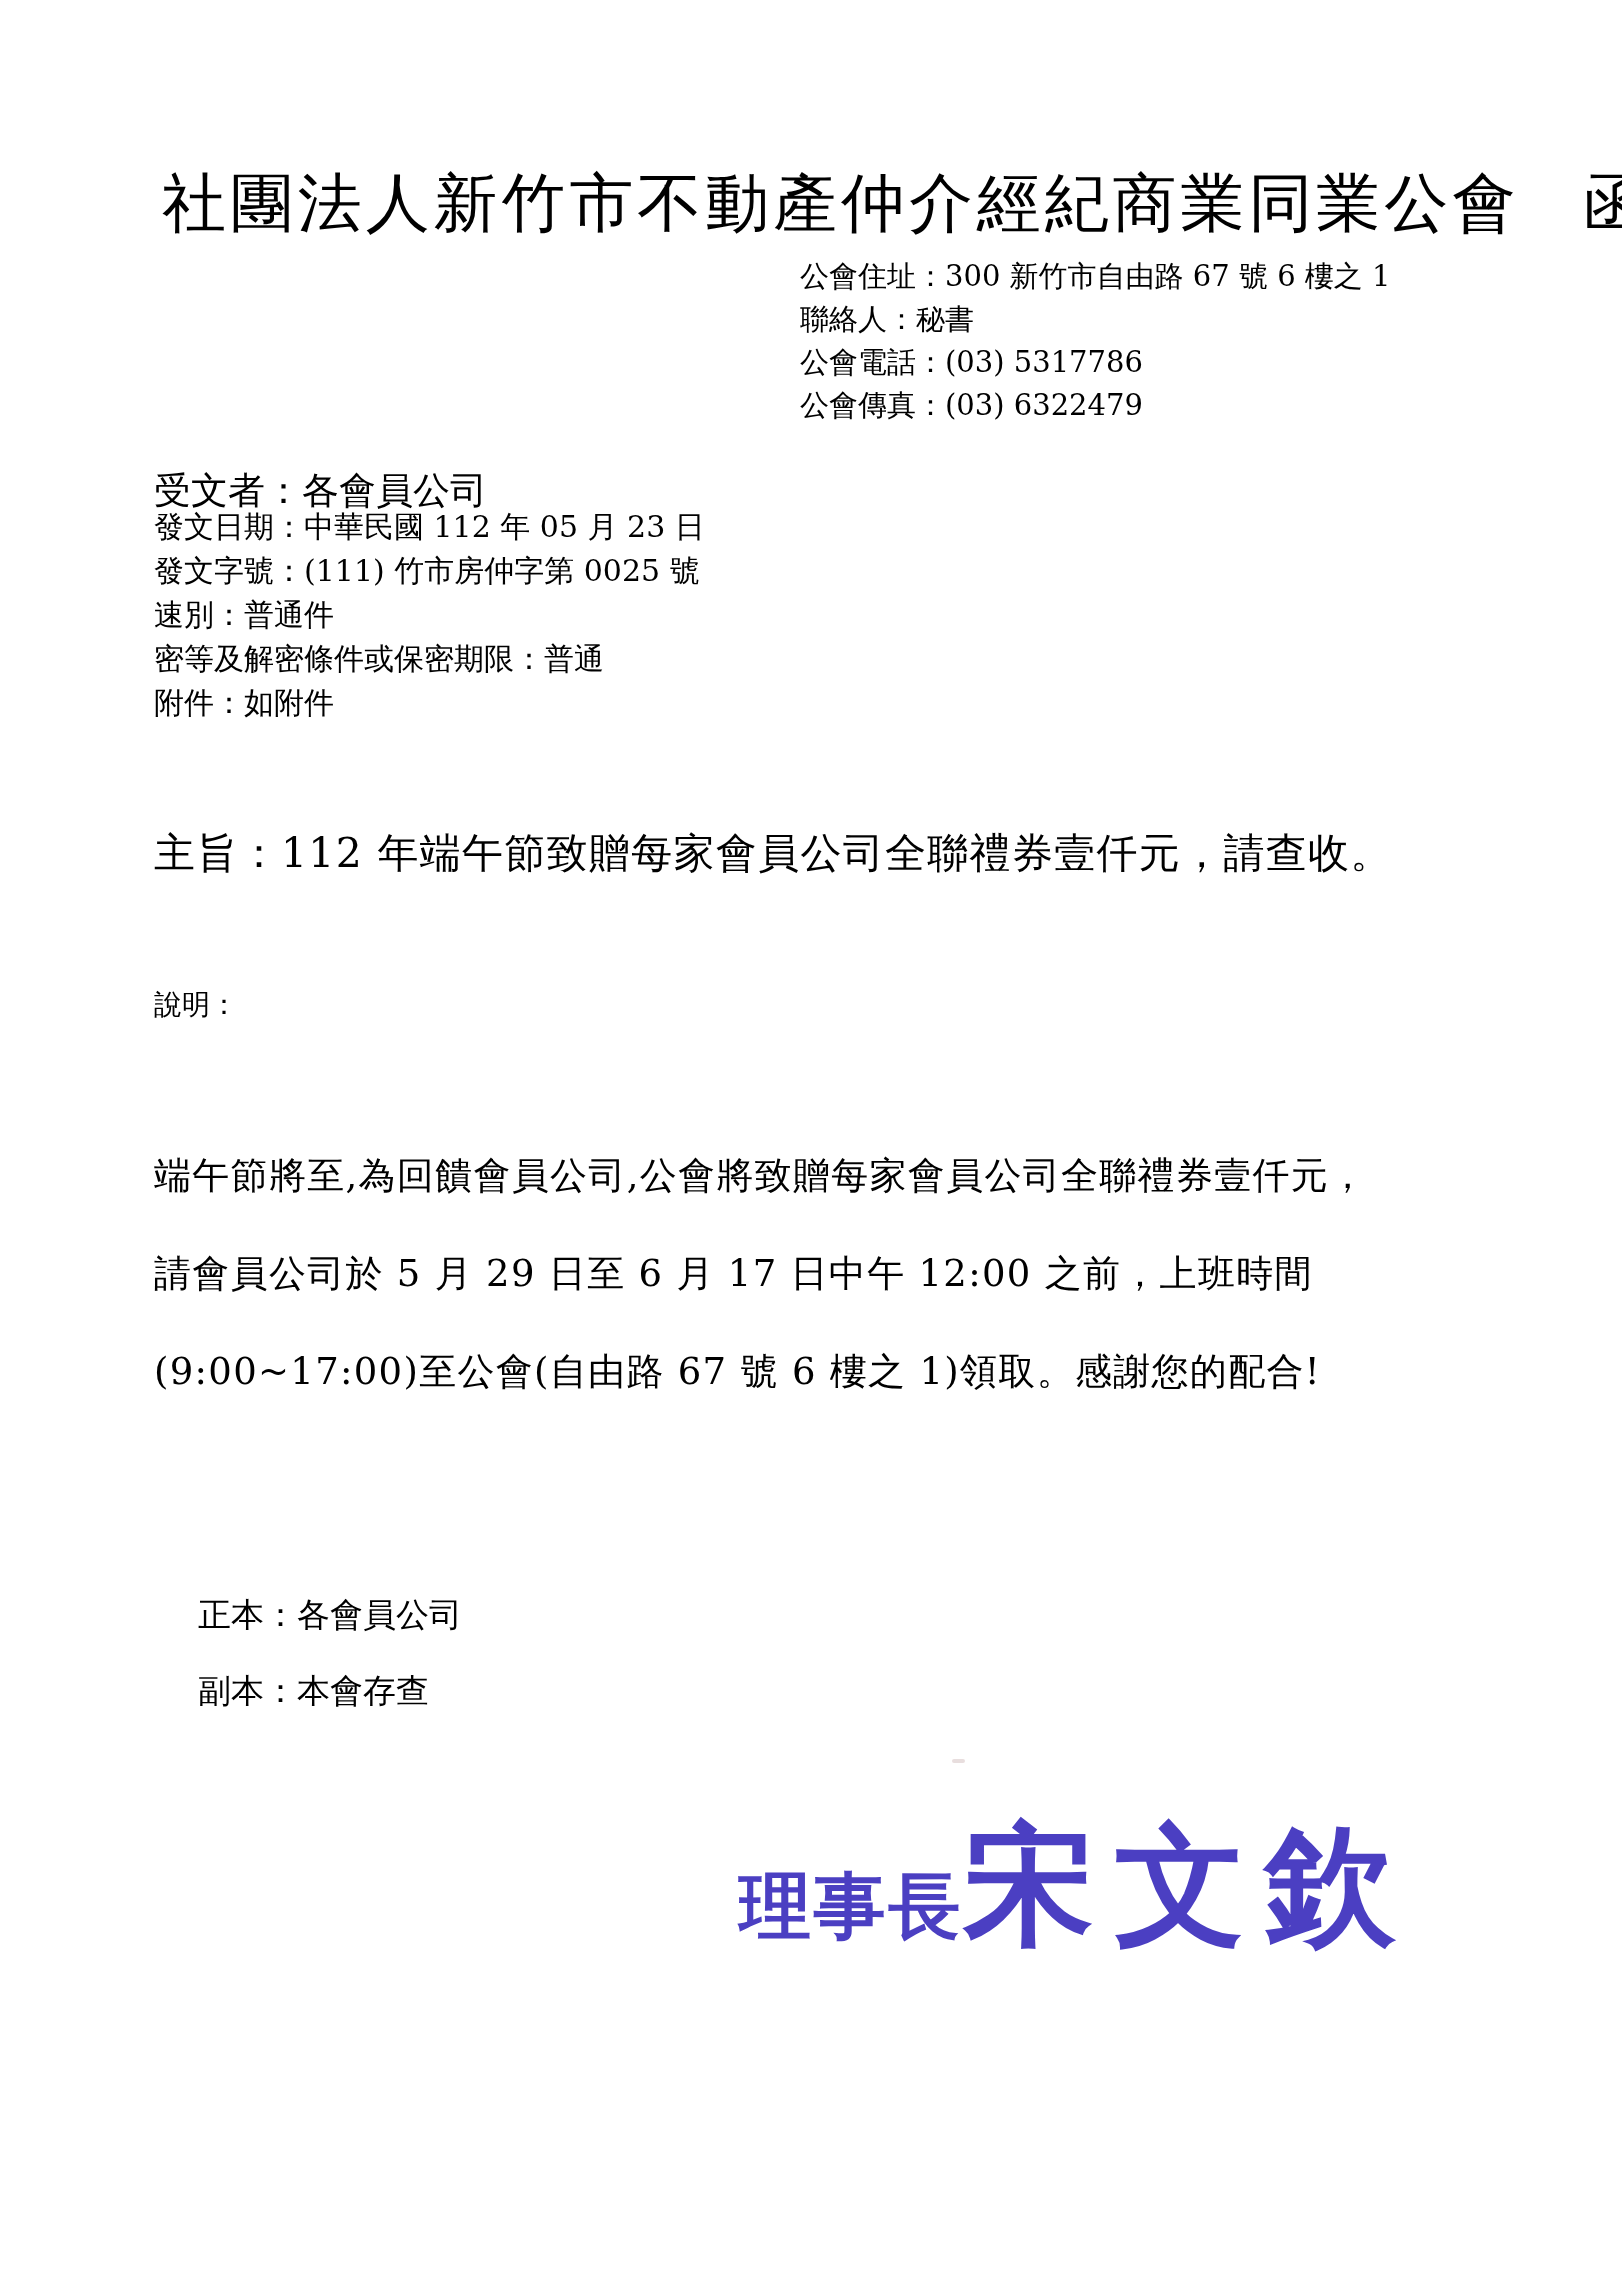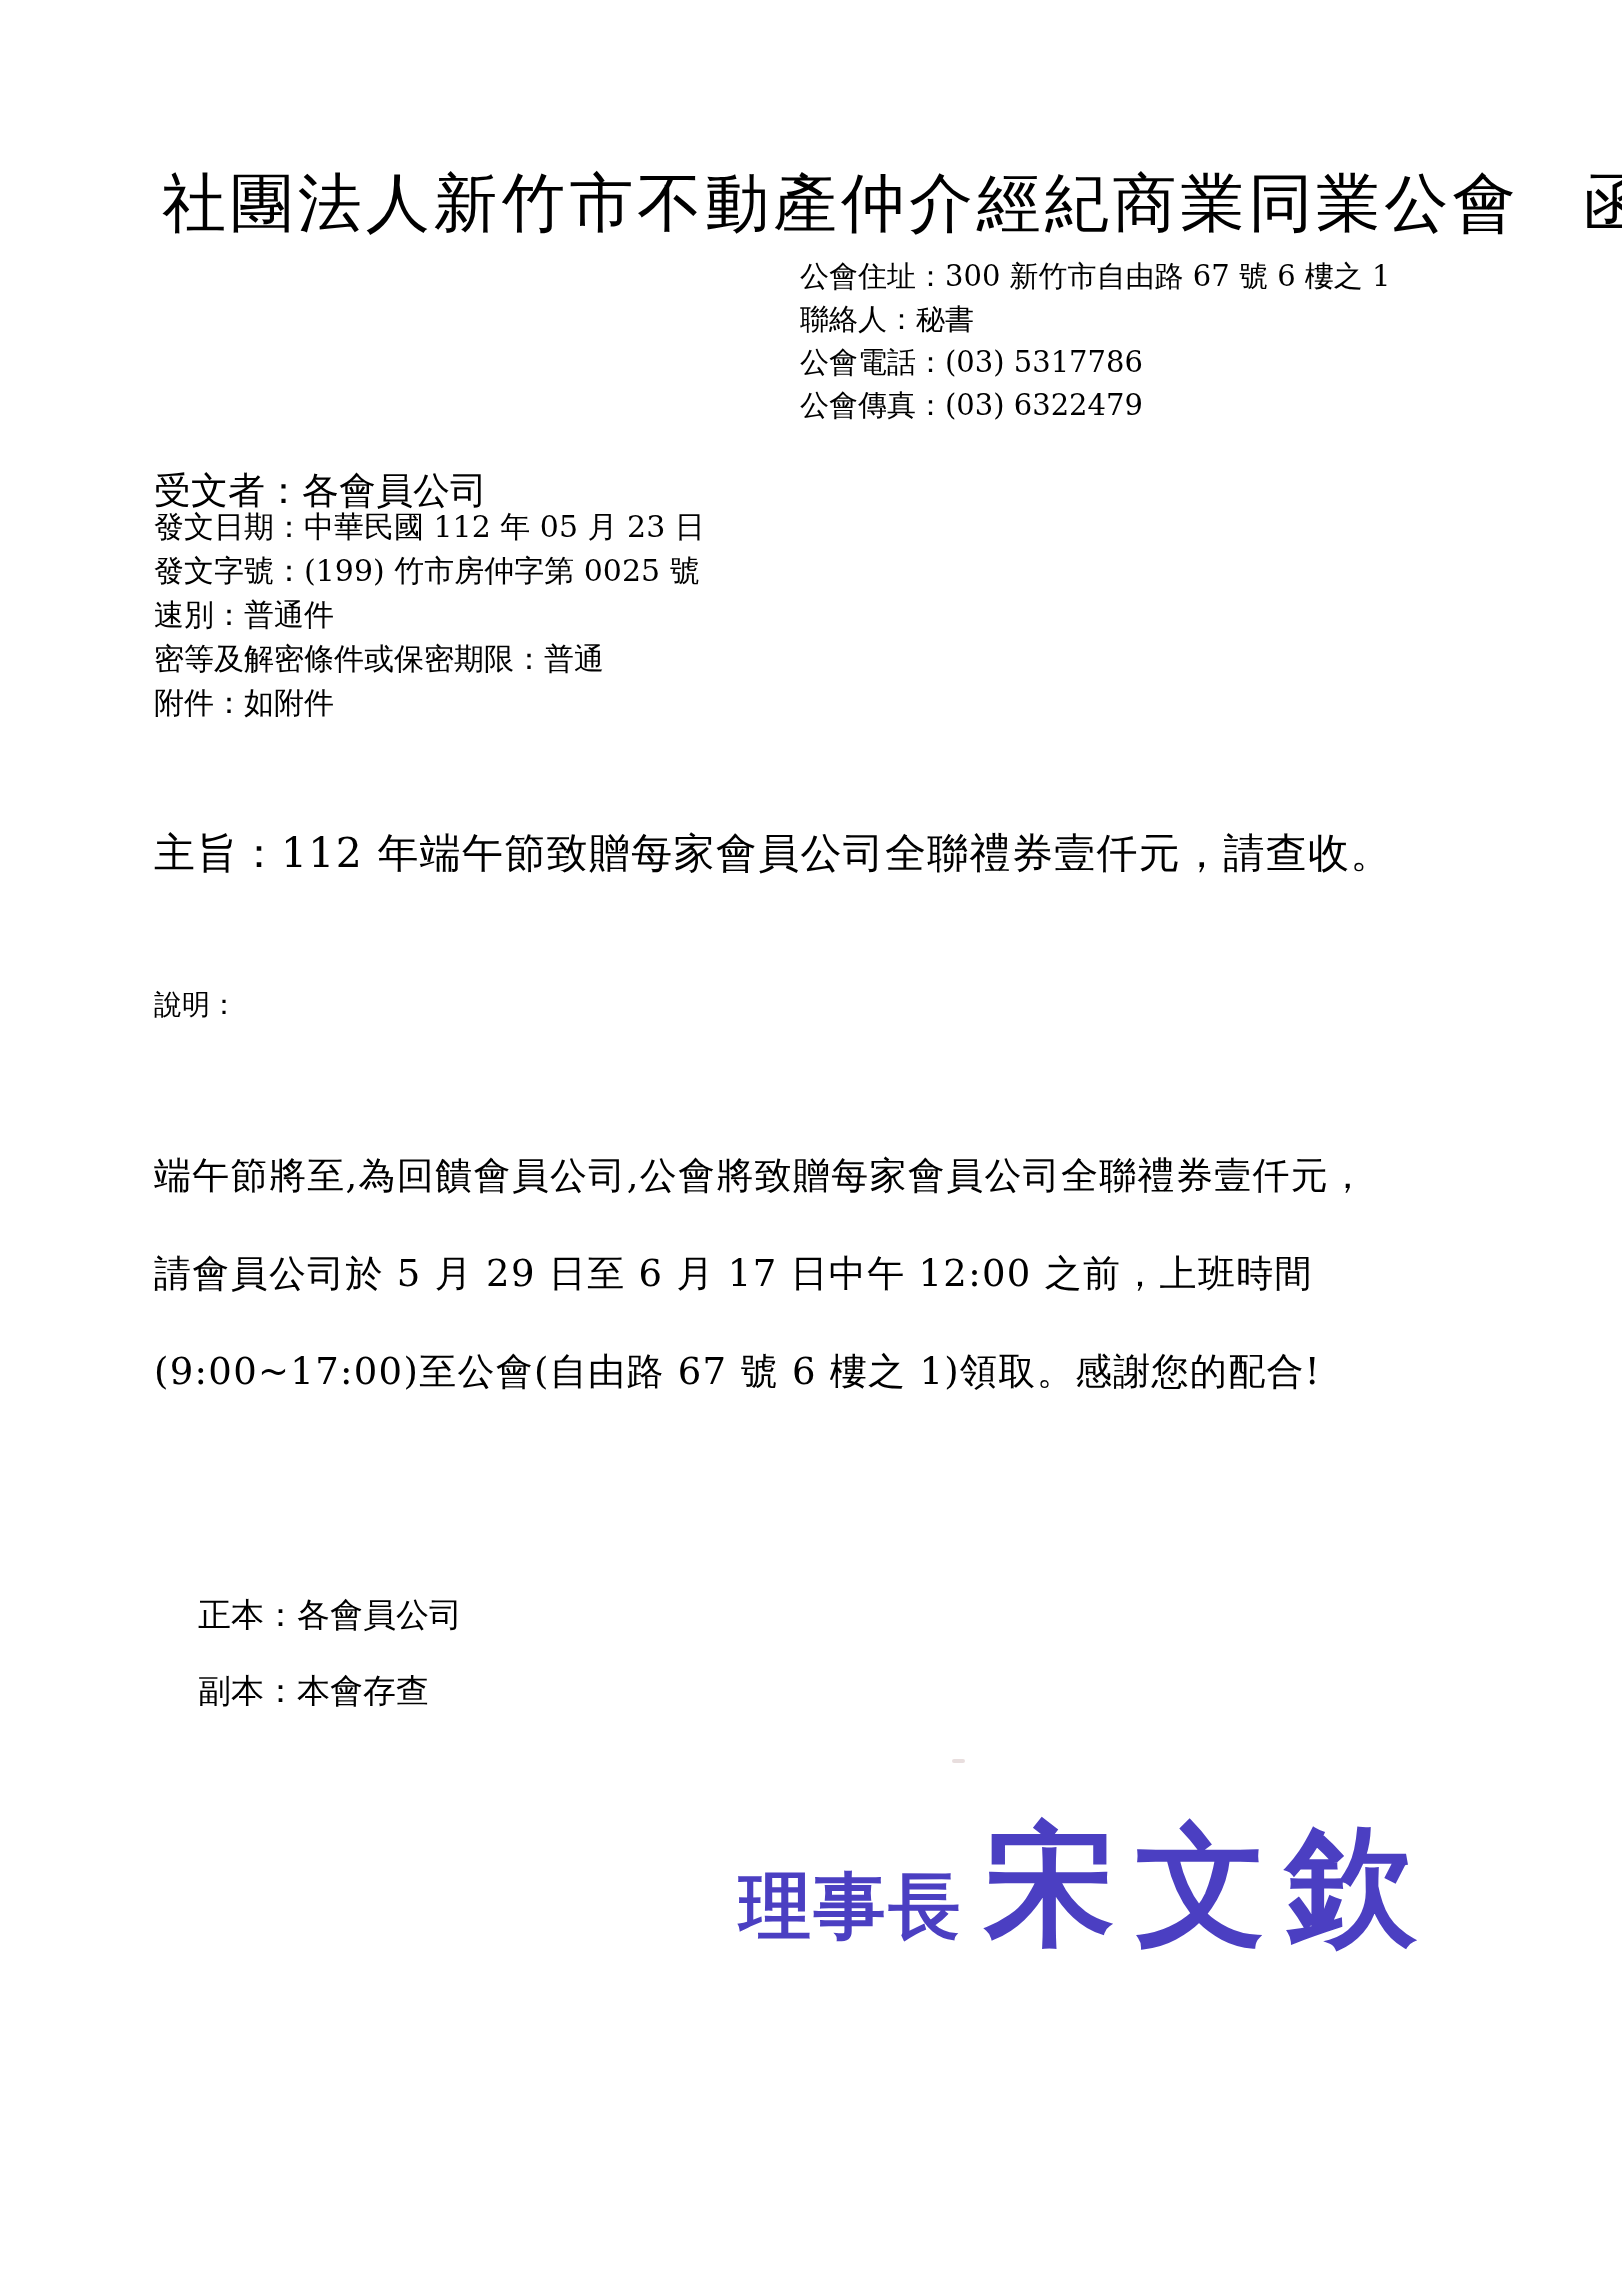--- a/index.html
+++ b/index.html
@@ -81,21 +81,21 @@
       font-weight: bold;
     }
     .stamp .role {
       font-size: 72px;
       vertical-align: baseline;
       letter-spacing: 2.6px;
     }
     .stamp .name {
       font-size: 131px;
       letter-spacing: 19.6px;
-      margin-left: 22px;
+      margin-left: 1px;
     }
     .speck {
       left: 952px;
       top: 1759px;
       width: 13px;
       height: 3.9px;
       background: #d8c8c8;
       border-radius: 2px;
       opacity: 0.6;
     }
@@ -111,21 +111,21 @@
   <div>公會住址：300 新竹市自由路 67 號 6 樓之 1</div>
   <div>聯絡人：秘書</div>
   <div>公會電話：(03) 5317786</div>
   <div>公會傳真：(03) 6322479</div>
 </div>
 
 <div class="abs recipient">受文者：各會員公司</div>
 
 <div class="abs meta">
   <div>發文日期：中華民國 112 年 05 月 23 日</div>
-  <div>發文字號：(199) 竹市房仲字第 0025 號</div>
+  <div>發文字號：(111) 竹市房仲字第 0025 號</div>
   <div>速別：普通件</div>
   <div>密等及解密條件或保密期限：普通</div>
   <div>附件：如附件</div>
 </div>
 
 <div class="abs subject">主旨：112 年端午節致贈每家會員公司全聯禮券壹仟元，請查收。</div>
 
 <div class="abs explain-label">說明：</div>
 
 <div class="abs body-text">

